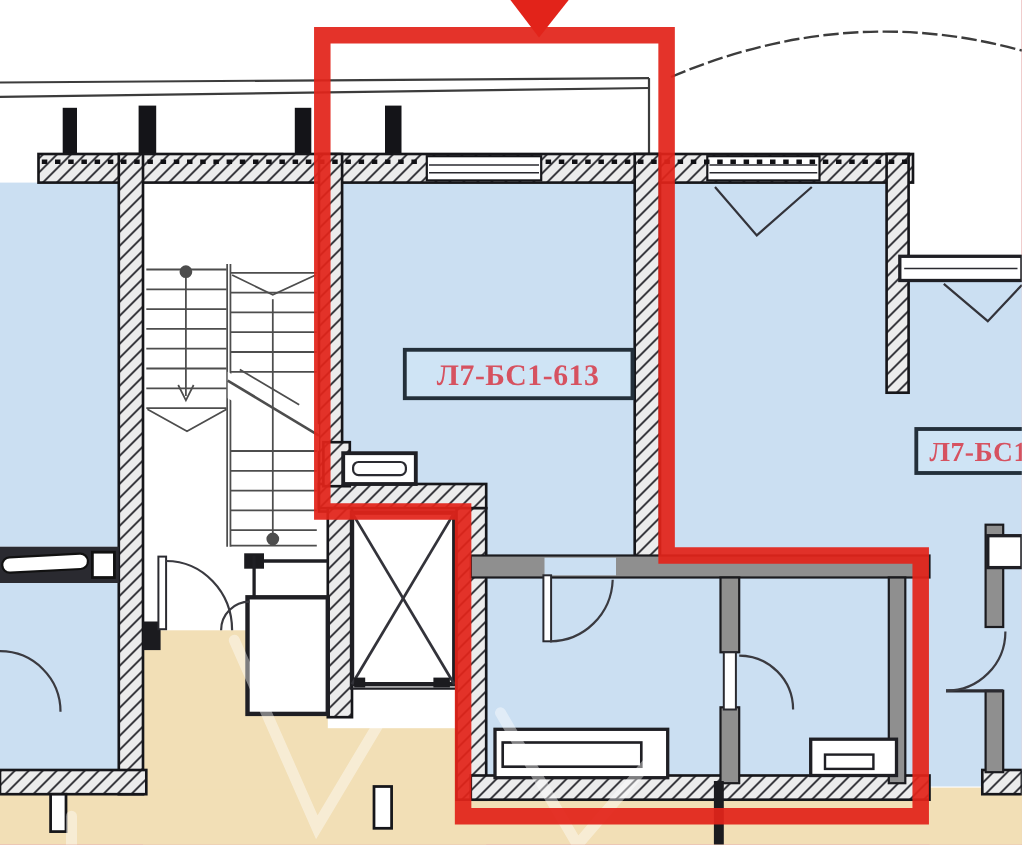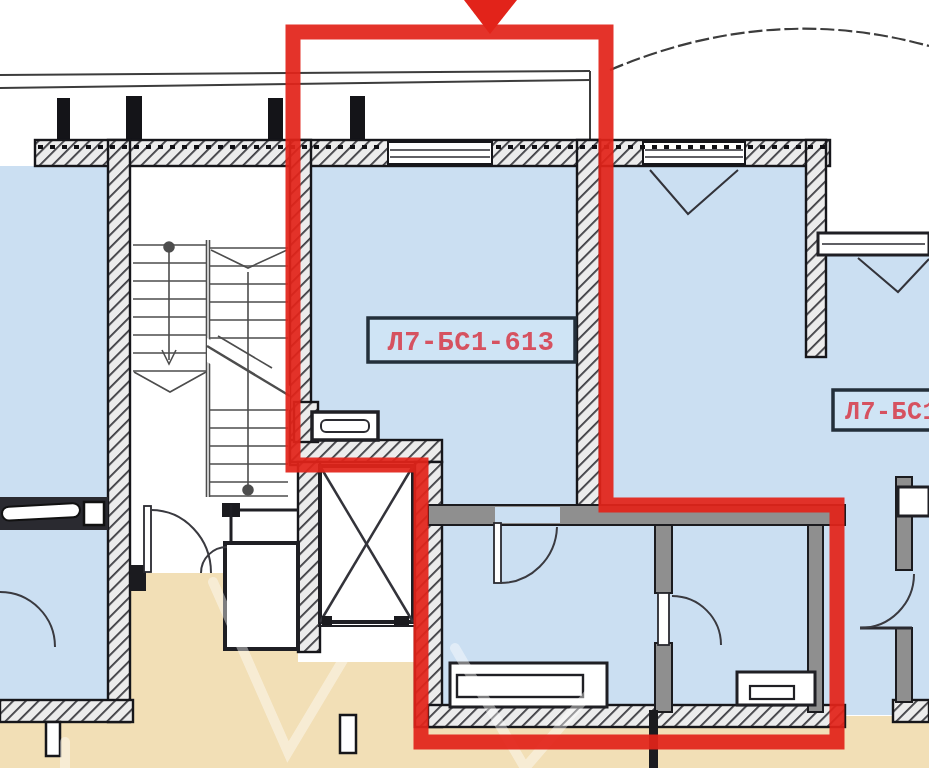--- a/index.html
+++ b/index.html
@@ -1,17 +1,17 @@
 <!DOCTYPE html>
 <html><head>
 <meta charset="utf-8">
 <style>
   html,body{margin:0;padding:0;background:#ffffff;}
   .stage{position:relative;width:929px;height:768px;background:#b91c1c;overflow:hidden;
-         font-family:Liberation Mono, monospace;}
+         font-family:Liberation Serif, serif;}
   svg{display:block;}
   .thin{stroke:#3c3c3c;stroke-width:2;fill:none;}
   .stair{stroke:#4d4d4d;stroke-width:1.6;fill:none;}
   .gray-wall{fill:#8f8f8f;stroke:#1b1b1f;stroke-width:2;}
   .dark{fill:#1b1b1f;}
   .white-box{fill:#ffffff;stroke:#1f1f24;stroke-width:4;}
   .door-arc{stroke:#3a3a40;stroke-width:2;fill:none;}
   .leaf{fill:#ffffff;stroke:#2a2a30;stroke-width:1.8;}
   .sill{fill:#ffffff;stroke:#1f1f24;stroke-width:3;}
   .glaz{stroke:#2a2a30;stroke-width:1.4;}

